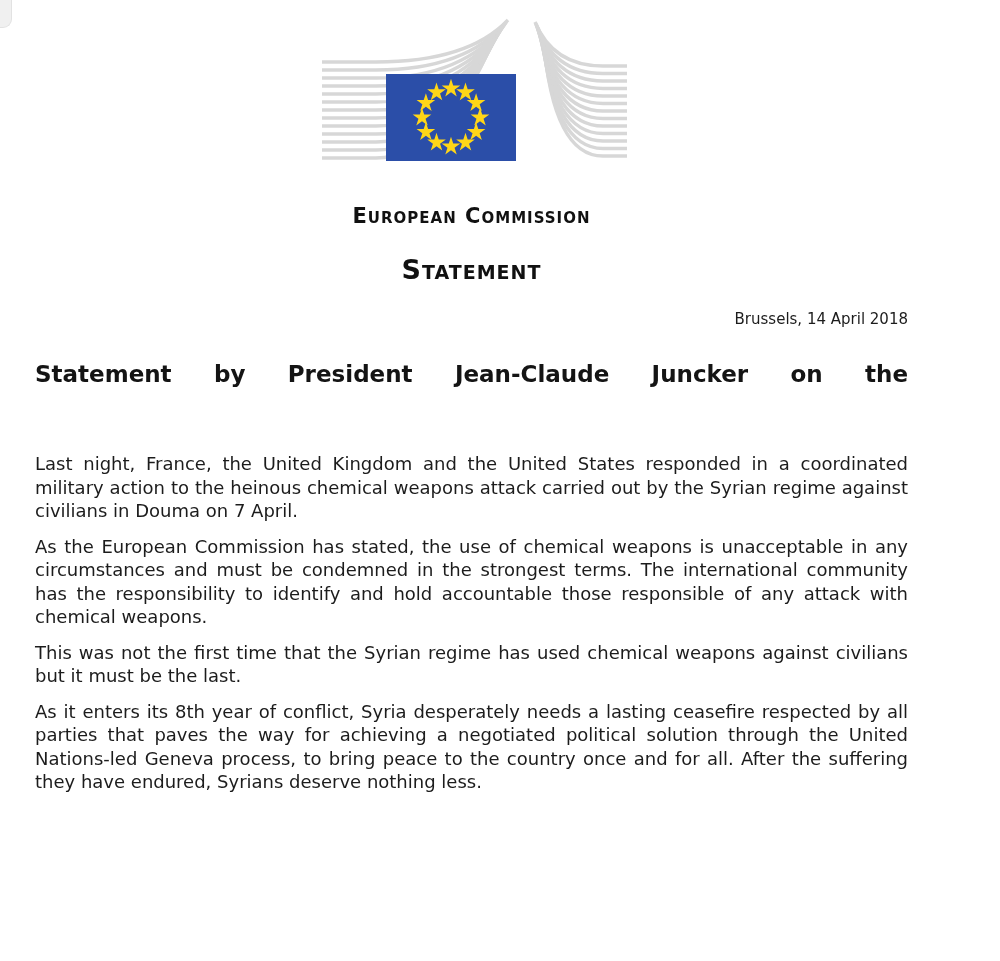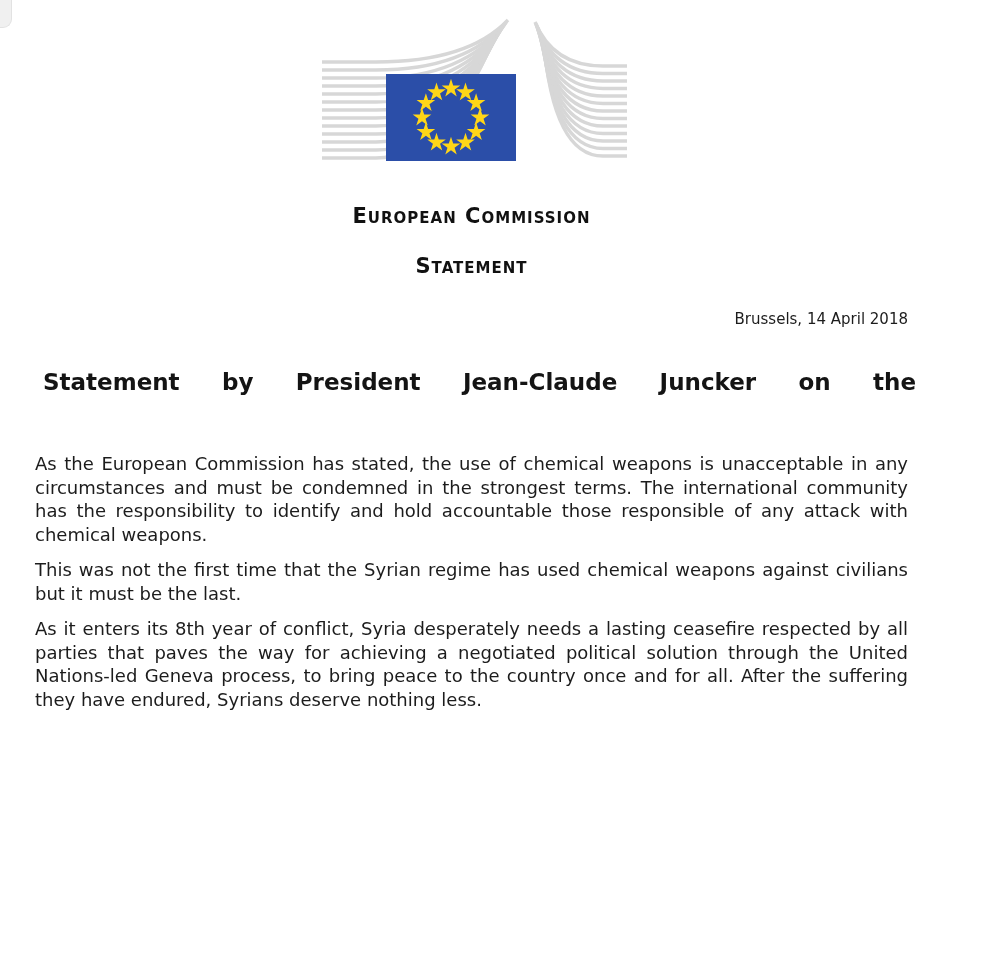--- a/index.html
+++ b/index.html
@@ -39,21 +39,21 @@
     font-variant: small-caps;
     letter-spacing: 1px;
     color: #111111;
   }
   .masthead-doctype {
     position: absolute;
     top: 254px;
     left: 35px;
     width: 873px;
     text-align: center;
-    font-size: 21px;
+    font-size: 27px;
     font-weight: bold;
     font-variant: small-caps;
     letter-spacing: 1px;
     color: #111111;
   }
   .dateline {
     position: absolute;
     top: 310px;
     left: 35px;
     width: 873px;
@@ -63,21 +63,21 @@
   }
   .doc-title {
     position: absolute;
     top: 358px;
     left: 35px;
     width: 873px;
     font-size: 23px;
     font-weight: bold;
     color: #141414;
     line-height: 33px;
-    margin: 8px;
+    margin: 0;
   }
   .doc-title .line1 {
     display: block;
     text-align: justify;
     text-align-last: justify;
   }
   .doc-title .line2 {
     display: block;
     text-align: left;
   }
@@ -157,18 +157,19 @@
 
   <div class="masthead-doctype">Statement</div>
 
   <div class="dateline">Brussels, 14 April 2018</div>
 
   <h1 class="doc-title">
     <span class="line1">Statement by President Jean-Claude Juncker on the</span>
   </h1>
 
   <div class="doc-body">
+    <p>Last night, France, the United Kingdom and the United States responded in a coordinated military action to the heinous chemical weapons attack carried out by the Syrian regime against civilians in Douma on 7 April.</p>
     <p>As the European Commission has stated, the use of chemical weapons is unacceptable in any circumstances and must be condemned in the strongest terms. The international community has the responsibility to identify and hold accountable those responsible of any attack with chemical weapons.</p>
     <p>This was not the first time that the Syrian regime has used chemical weapons against civilians but it must be the last.</p>
     <p>As it enters its 8th year of conflict, Syria desperately needs a lasting ceasefire respected by all parties that paves the way for achieving a negotiated political solution through the United Nations-led Geneva process, to bring peace to the country once and for all. After the suffering they have endured, Syrians deserve nothing less.</p>
   </div>
 
 </div>
 
 </body></html>

